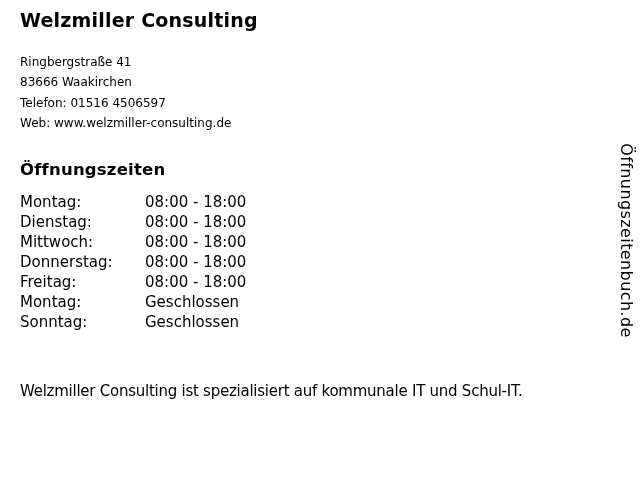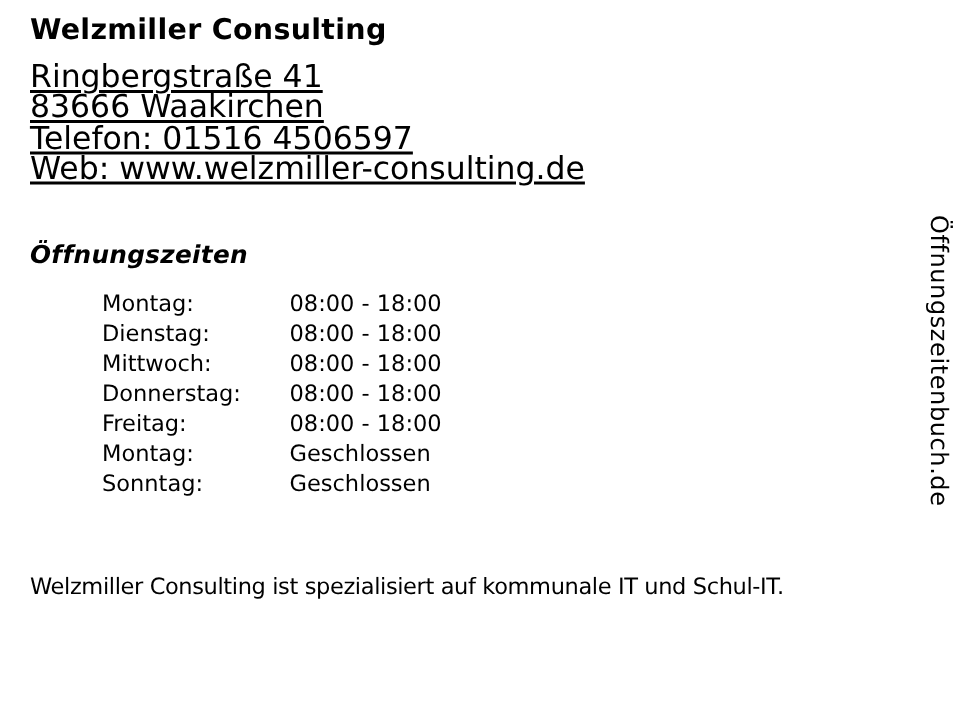--- a/index.html
+++ b/index.html
@@ -17,43 +17,41 @@
     position: absolute;
     left: 20px;
     top: 9px;
     font-size: 19px;
     font-weight: bold;
     letter-spacing: 0.2px;
   }
   .contact-block {
     position: absolute;
     left: 20px;
-    top: 41px;
-    font-size: 21px;
+    top: 52px;
+    font-size: 12px;
     line-height: 20.3px;
-    text-decoration: underline;
   }
   .section-heading {
     position: absolute;
     left: 20px;
     font-size: 16.5px;
     font-weight: bold;
     letter-spacing: 0.2px;
-    font-style: italic;
   }
   .heading-hours { top: 160px; }
   .heading-info  { top: 352px; }
   .hours-table {
     position: absolute;
     left: 20px;
     top: 192px;
     font-size: 15px;
     line-height: 20px;
   }
-  .hours-row { display: flex; margin-left: 48px; }
+  .hours-row { display: flex; }
   .hours-day { width: 125px; }
   .hours-time { white-space: nowrap; }
   .info-text {
     position: absolute;
     left: 20px;
     top: 381px;
     width: 615px;
     font-size: 15px;
     line-height: 20px;
     letter-spacing: -0.25px;

